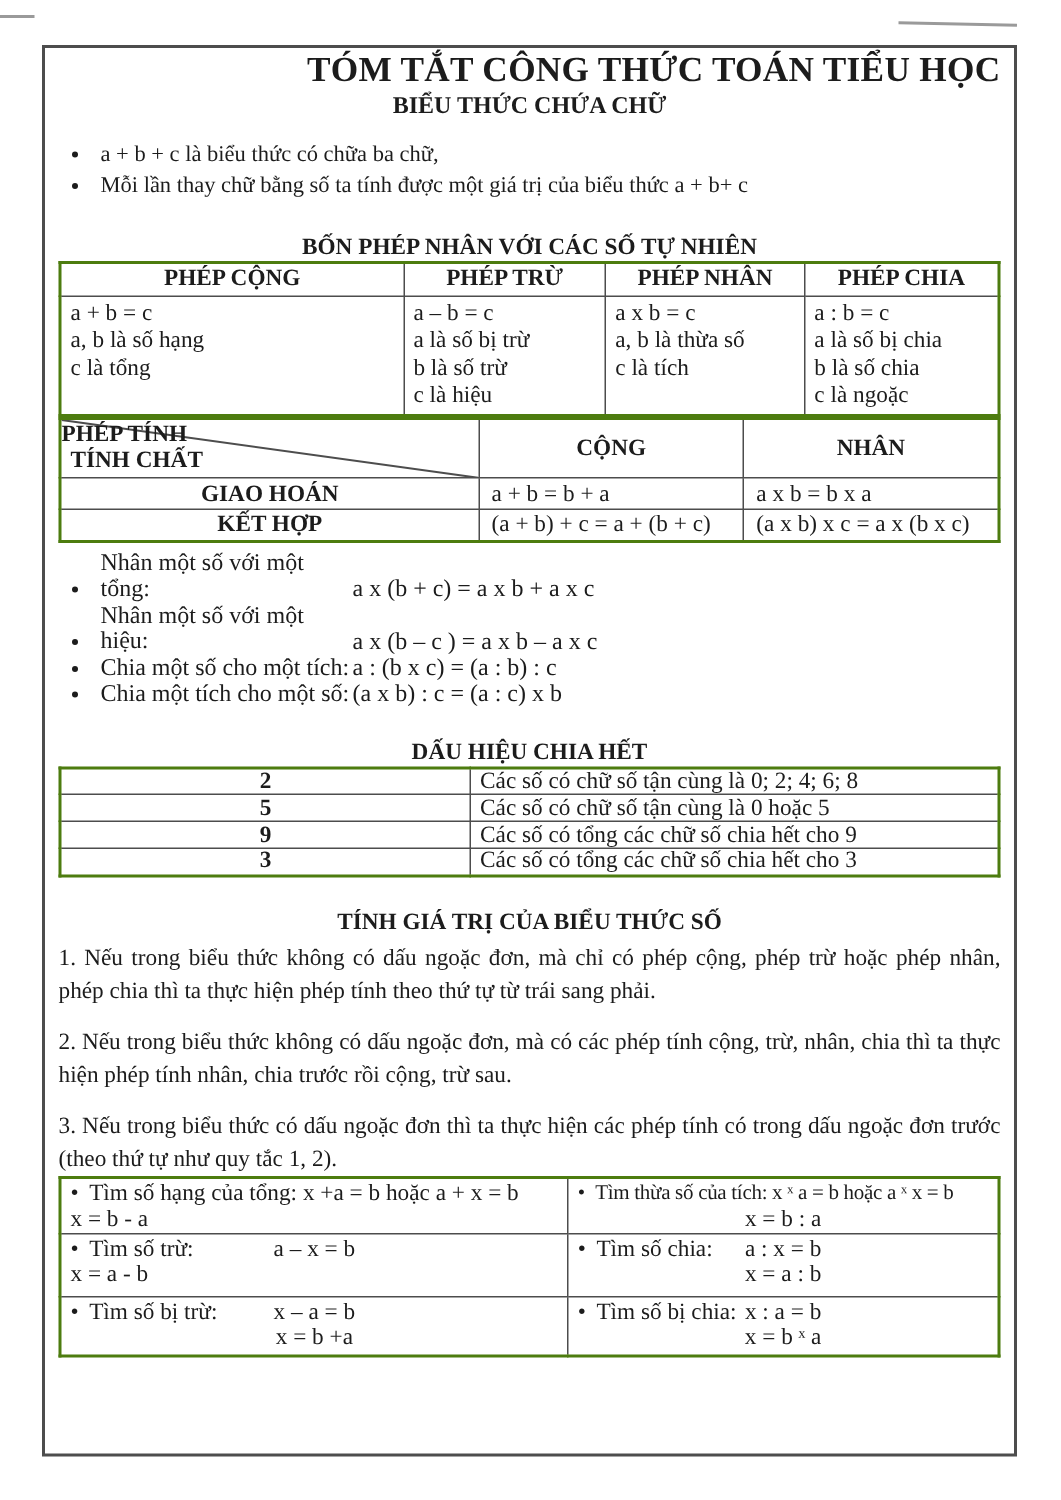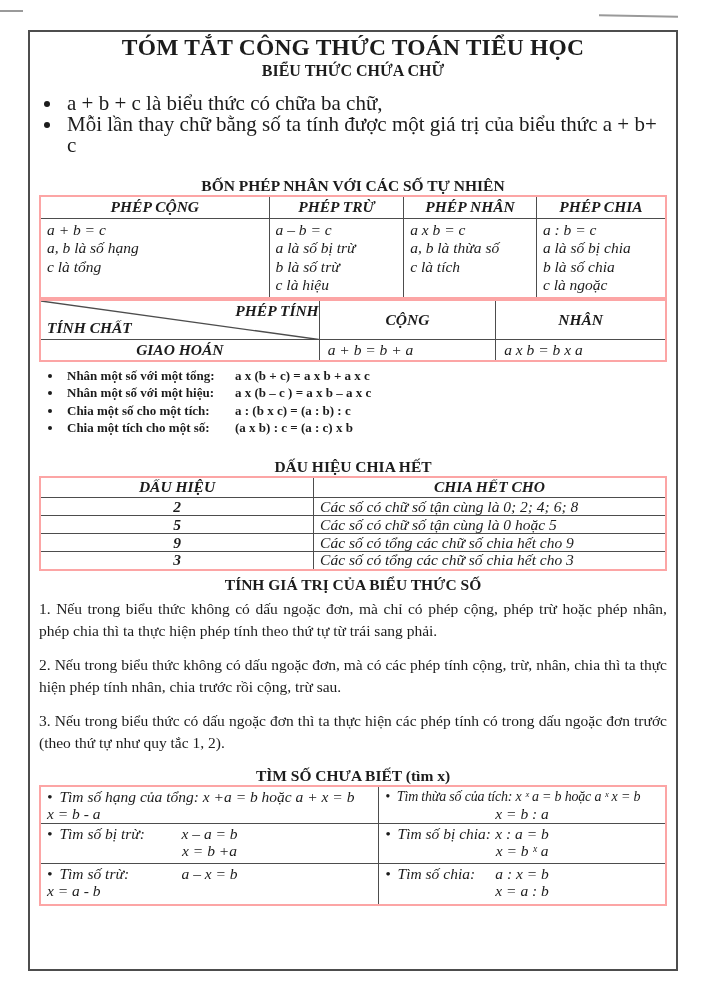--- a/index.html
+++ b/index.html
@@ -14,58 +14,58 @@
   
   .artifact { position:absolute; background:#9a9a9a; height:2px; }
   .artifact.a-left  { left:0;  top:10px; width:23px; }
   .artifact.a-right { left:599px; top:15px; width:79px; transform:rotate(1.2deg); }
 
   .sheet {
     position:absolute; left:28px; top:30px; width:650px; height:941px;
     border:2px solid #4d4d4d; background:#fff; padding:0 9px;
   }
 
-  h1 { font-size:23.5px; line-height:27px; font-weight:bold; text-align:center; margin-top:2px; letter-spacing:.2px; }
+  h1 { font-size:23.5px; line-height:27px; font-weight:bold; text-align:right; margin-top:2px; letter-spacing:.2px; }
   h2 { font-size:16px;   line-height:20px; font-weight:bold; text-align:center; }
   .sec-h { font-size:15.5px; line-height:19px; font-weight:bold; text-align:center; }
 
-  ul.intro { list-style:disc; margin:12px 0 0 24px; font-size:21px; line-height:21px; }
+  ul.intro { list-style:disc; margin:12px 0 0 24px; font-size:15px; line-height:21px; }
   ul.intro li { padding-left:4px; }
 
-  table { width:100%; border-collapse:collapse; border:2px solid #fca5a5; table-layout:fixed;font-style:italic; }
+  table { width:100%; border-collapse:collapse; border:2px solid #4d7c0f; table-layout:fixed; }
   th, td { border:1px solid #4d4d4d; font-size:15.5px; }
 
   
   .h-ops { margin-top:20px; }
   table.ops th { height:22px; font-weight:bold; text-align:center; }
   table.ops td { vertical-align:top; padding:2px 6px 2px 6px; line-height:18.5px; }
 
   
   .h-props { margin-top:16px; }
   table.props td.corner { position:relative; height:40px; padding:0; }
   table.props td.corner svg { position:absolute; left:0; top:0; width:100%; height:100%; }
-  .corner-top { position:absolute; top:1px; left:0; right:0; text-align:right; padding-left:56px; font-weight:bold; }
+  .corner-top { position:absolute; top:1px; left:0; right:0; text-align:left; font-weight:bold; }
   .corner-bottom { position:absolute; bottom:2px; left:6px; font-weight:bold; }
   table.props th.op-col { font-weight:bold; text-align:center; }
   table.props td.prop-name { font-weight:bold; text-align:center; height:21px; line-height:19px; }
   table.props td.prop-frm  { padding:0 8px; height:21px; line-height:19px; }
 
-  ul.dist { list-style:disc; margin:5px 0 12px 24px; font-size:13px; line-height:17.5px;font-weight:bold; }
+  ul.dist { list-style:disc; margin:5px 0 12px 24px; font-size:16px; line-height:17.5px; }
   ul.dist li { padding-left:4px; }
   .dist-label { display:inline-block; width:168px; }
 
   
   .h-div { margin-top:20px; }
   table.divis th { height:21px; font-weight:bold; text-align:center; }
   table.divis td { height:18px; line-height:16px; }
   table.divis td.sign { font-weight:bold; text-align:center; }
   table.divis td.rule { padding:0 6px; }
 
   
-  .h-expr { margin-top:4px; }
+  .h-expr { margin-top:20px; }
   .expr-p { font-size:15.5px; line-height:22px; text-align:justify; margin-top:12px; }
   .expr-p.first { margin-top:4px; }
 
   
   .h-findx { margin-top:12px; }
   table.findx td { vertical-align:top; padding:1px 4px 0 4px; line-height:17.5px; }
   .fx-line1 { position:relative; white-space:nowrap; }
   .bullet::before { content:"\2022"; display:inline-block; margin:0 7px 0 2px; }
   .fx-center { position:absolute; left:0; right:0; top:0; text-align:center; }
   .fx-result-left   { text-align:left; padding-left:2px; }
@@ -147,20 +147,25 @@
         <div class="corner-bottom">TÍNH CHẤT</div>
       </td>
       <th class="op-col">CỘNG</th>
       <th class="op-col">NHÂN</th>
     </tr>
     <tr>
       <td class="prop-name">GIAO HOÁN</td>
       <td class="prop-frm">a + b = b + a</td>
       <td class="prop-frm">a x b = b x a</td>
     </tr>
+    <tr>
+      <td class="prop-name">KẾT HỢP</td>
+      <td class="prop-frm">(a + b) + c = a + (b + c)</td>
+      <td class="prop-frm">(a x b) x c = a x (b x c)</td>
+    </tr>
   </tbody>
     </table>
 
   <ul class="dist">
     <li>
       <span class="dist-label">Nhân một số với một tổng:</span><span>a x (b + c) = a x b + a x c</span>
     </li>
     <li>
       <span class="dist-label">Nhân một số với một hiệu:</span><span>a x (b – c ) = a x b – a x c</span>
     </li>
@@ -172,24 +177,20 @@
     </li>
   </ul>
 
   <div class="sec-h h-div">DẤU HIỆU CHIA HẾT</div>
   <table class="divis">
     <colgroup>
         <col style="width:43.7%">
         <col style="width:56.3%">
       </colgroup>
     <tbody>
-        <tr>
-      <th>DẤU HIỆU</th>
-      <th>CHIA HẾT CHO</th>
-    </tr>
     <tr>
       <td class="sign">2</td>
       <td class="rule">Các số có chữ số tận cùng là 0; 2; 4; 6; 8</td>
     </tr>
     <tr>
       <td class="sign">5</td>
       <td class="rule">Các số có chữ số tận cùng là 0 hoặc 5</td>
     </tr>
     <tr>
       <td class="sign">9</td>
@@ -200,53 +201,52 @@
       <td class="rule">Các số có tổng các chữ số chia hết cho 3</td>
     </tr>
   </tbody>
     </table>
 
   <div class="sec-h h-expr">TÍNH GIÁ TRỊ CỦA BIỂU THỨC SỐ</div>
   <p class="expr-p first">1. Nếu trong biểu thức không có dấu ngoặc đơn, mà chỉ có phép cộng, phép trừ hoặc phép nhân, phép chia thì ta thực hiện phép tính theo thứ tự từ trái sang phải.</p>
   <p class="expr-p">2. Nếu trong biểu thức không có dấu ngoặc đơn, mà có các phép tính cộng, trừ, nhân, chia thì ta thực hiện phép tính nhân, chia trước rồi cộng, trừ sau.</p>
   <p class="expr-p">3. Nếu trong biểu thức có dấu ngoặc đơn thì ta thực hiện các phép tính có trong dấu ngoặc đơn trước (theo thứ tự như quy tắc 1, 2).</p>
 
-  <div class="sec-h h-findx">TÌM SỐ CHƯA BIẾT (tìm x)</div>
   <table class="findx">
     <colgroup>
         <col style="width:54.1%">
         <col style="width:45.9%">
       </colgroup>
     <tbody>
         <tr>
       <td class="r1">
         <div class="fx-line1"><span class="bullet"></span><span>Tìm số hạng của tổng: x +a = b hoặc a + x = b</span></div>
         <div class="fx-result-left">x = b - a</div>
       </td>
       <td class="r1">
         <div class="fx-line1 condensed"><span class="bullet"></span><span>Tìm thừa số của tích: x ˣ a = b hoặc a ˣ x = b</span></div>
         <div class="fx-result-center">x = b : a</div>
       </td>
     </tr>
     <tr>
+      <td class="r3">
+        <div class="fx-line1"><span class="bullet"></span><span>Tìm số trừ:</span><span class="fx-center">a – x = b</span></div>
+        <div class="fx-result-left">x = a - b</div>
+      </td>
+      <td class="r3">
+        <div class="fx-line1"><span class="bullet"></span><span>Tìm số chia:</span><span class="fx-center">a : x = b</span></div>
+        <div class="fx-result-center">x = a : b</div>
+      </td>
+    </tr>
+    <tr>
       <td class="r2">
         <div class="fx-line1"><span class="bullet"></span><span>Tìm số bị trừ:</span><span class="fx-center">x – a = b</span></div>
         <div class="fx-result-center">x = b +a</div>
       </td>
       <td class="r2">
         <div class="fx-line1"><span class="bullet"></span><span>Tìm số bị chia:</span><span class="fx-center">x : a = b</span></div>
         <div class="fx-result-center">x = b ˣ a</div>
       </td>
     </tr>
-    <tr>
-      <td class="r3">
-        <div class="fx-line1"><span class="bullet"></span><span>Tìm số trừ:</span><span class="fx-center">a – x = b</span></div>
-        <div class="fx-result-left">x = a - b</div>
-      </td>
-      <td class="r3">
-        <div class="fx-line1"><span class="bullet"></span><span>Tìm số chia:</span><span class="fx-center">a : x = b</span></div>
-        <div class="fx-result-center">x = a : b</div>
-      </td>
-    </tr>
   </tbody>
     </table>
 
 </div>
 
 </body></html>

